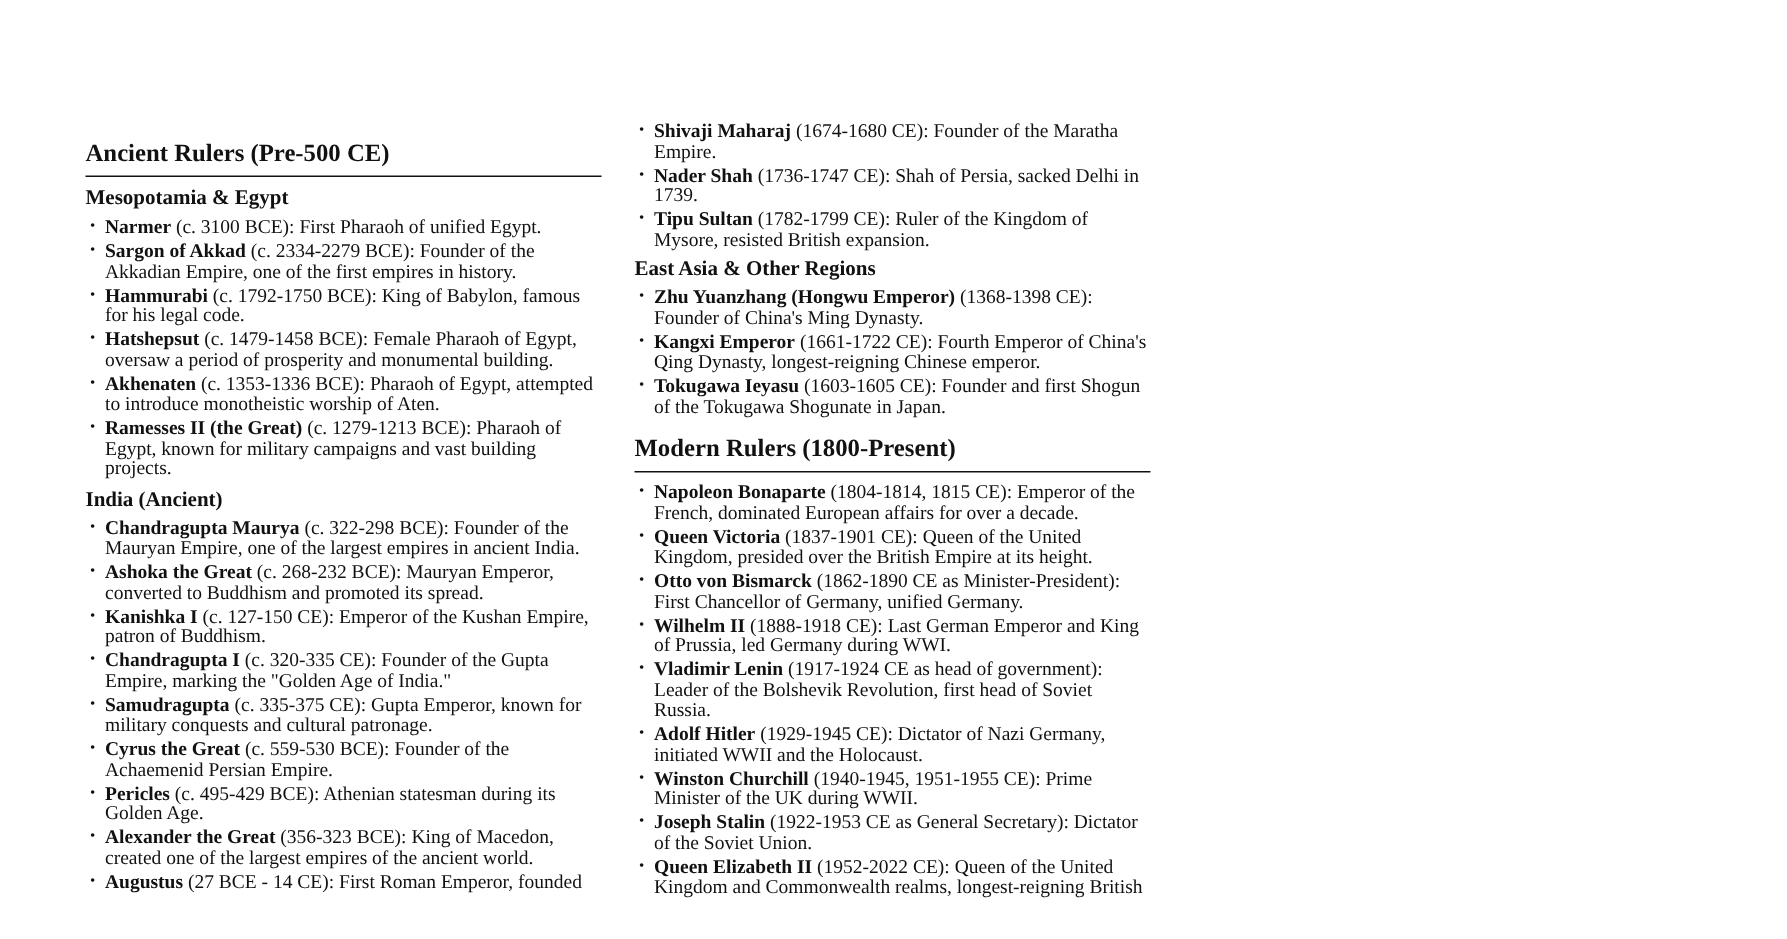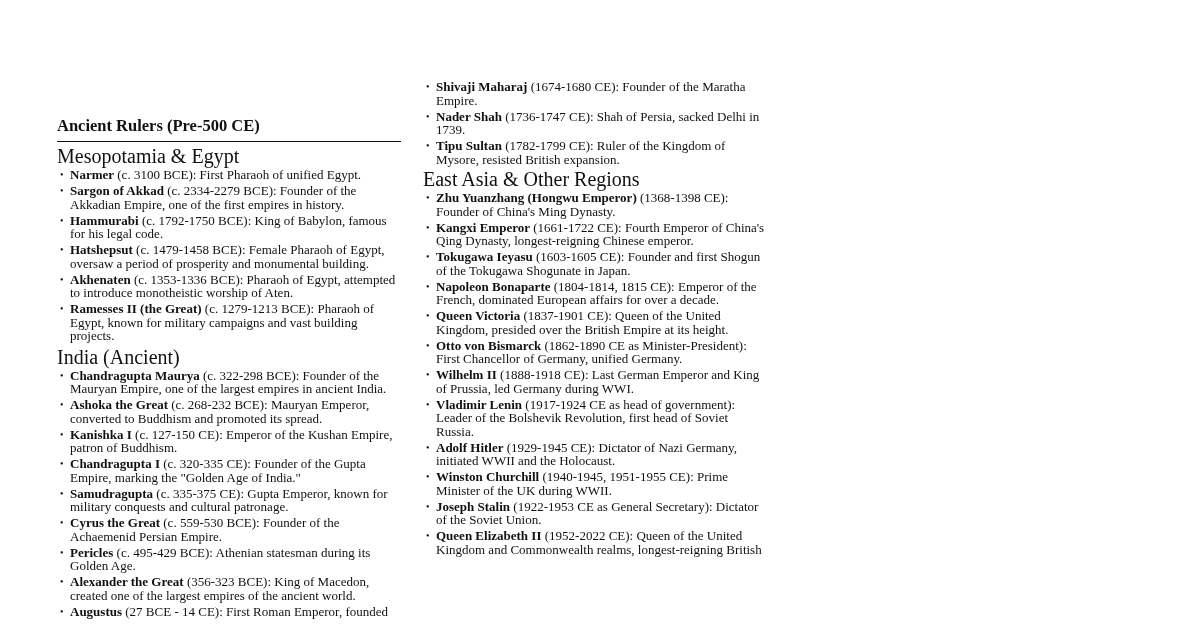--- a/index.html
+++ b/index.html
@@ -1,27 +1,27 @@
 <!DOCTYPE html>
 <html><head>
 <meta charset="utf-8">
 <style>
   html, body { margin: 0; padding: 0; background: #ffffff; }
   body {
     width: 1191px; height: 626px; overflow: hidden; position: relative;
     font-family: "Liberation Serif", serif; color: #111; font-size: 13px;
   }
   .col { position: absolute; width: 344px; }
-  #col1 { left: 57px; top: 92px; margin-top: 24px; }
+  #col1 { left: 57px; top: 92px; }
   #col2 { left: 423px; top: 80px; }
   h2 {
     font-size: 16.5px; font-weight: bold; margin: 0 0 6px 0; padding-bottom: 5px;
     border-bottom: 1.5px solid #111; line-height: 20px;
   }
-  h3 { font-size: 20px; font-weight: normal; margin: 4px 0 3px 0; line-height: 17px; }
+  h3 { font-size: 14px; font-weight: bold; margin: 4px 0 3px 0; line-height: 17px; }
   ul { list-style: none; margin: 0 0 0 0; padding: 0; }
   li { position: relative; padding-left: 13px; line-height: 13.5px; margin-bottom: 2.5px; font-size: 13px; }
   li .bullet { position: absolute; left: 3px; top: 0; font-size: 10px; }
   li b { font-weight: bold; text-align: center; }
 </style>
 </head>
 <body>
 
 <div class="col" id="col1">
   <h2>Ancient Rulers (Pre-500 CE)</h2>
@@ -60,20 +60,21 @@
       <li><span class="bullet">•</span><b>Tipu Sultan</b><span> (1782-1799 CE): Ruler of the Kingdom of Mysore, resisted British expansion.</span></li>
     </ul>
 
   <h3 style="margin-top:5px">East Asia &amp; Other Regions</h3>
   <ul>
       <li><span class="bullet">•</span><b>Zhu Yuanzhang (Hongwu Emperor)</b><span> (1368-1398 CE): Founder of China's Ming Dynasty.</span></li>
       <li><span class="bullet">•</span><b>Kangxi Emperor</b><span> (1661-1722 CE): Fourth Emperor of China's Qing Dynasty, longest-reigning Chinese emperor.</span></li>
       <li><span class="bullet">•</span><b>Tokugawa Ieyasu</b><span> (1603-1605 CE): Founder and first Shogun of the Tokugawa Shogunate in Japan.</span></li>
     </ul>
 
+  <h2 style="margin-top:12px">Modern Rulers (1800-Present)</h2>
 
   <ul>
       <li><span class="bullet">•</span><b>Napoleon Bonaparte</b><span> (1804-1814, 1815 CE): Emperor of the French, dominated European affairs for over a decade.</span></li>
       <li><span class="bullet">•</span><b>Queen Victoria</b><span> (1837-1901 CE): Queen of the United Kingdom, presided over the British Empire at its height.</span></li>
       <li><span class="bullet">•</span><b>Otto von Bismarck</b><span> (1862-1890 CE as Minister-President): First Chancellor of Germany, unified Germany.</span></li>
       <li><span class="bullet">•</span><b>Wilhelm II</b><span> (1888-1918 CE): Last German Emperor and King of Prussia, led Germany during WWI.</span></li>
       <li><span class="bullet">•</span><b>Vladimir Lenin</b><span> (1917-1924 CE as head of government): Leader of the Bolshevik Revolution, first head of Soviet Russia.</span></li>
       <li><span class="bullet">•</span><b>Adolf Hitler</b><span> (1929-1945 CE): Dictator of Nazi Germany, initiated WWII and the Holocaust.</span></li>
       <li><span class="bullet">•</span><b>Winston Churchill</b><span> (1940-1945, 1951-1955 CE): Prime Minister of the UK during WWII.</span></li>
       <li><span class="bullet">•</span><b>Joseph Stalin</b><span> (1922-1953 CE as General Secretary): Dictator of the Soviet Union.</span></li>

